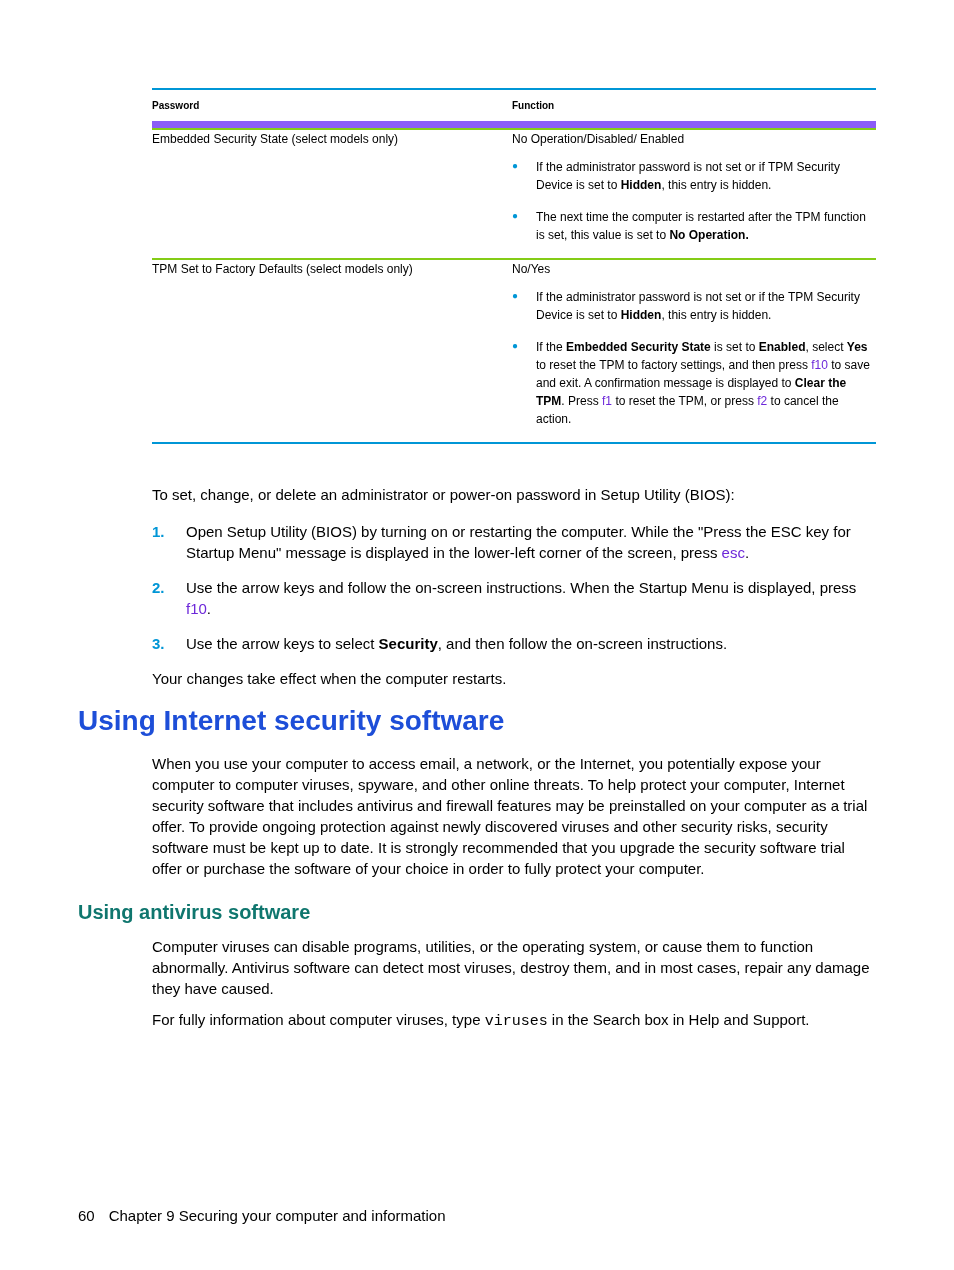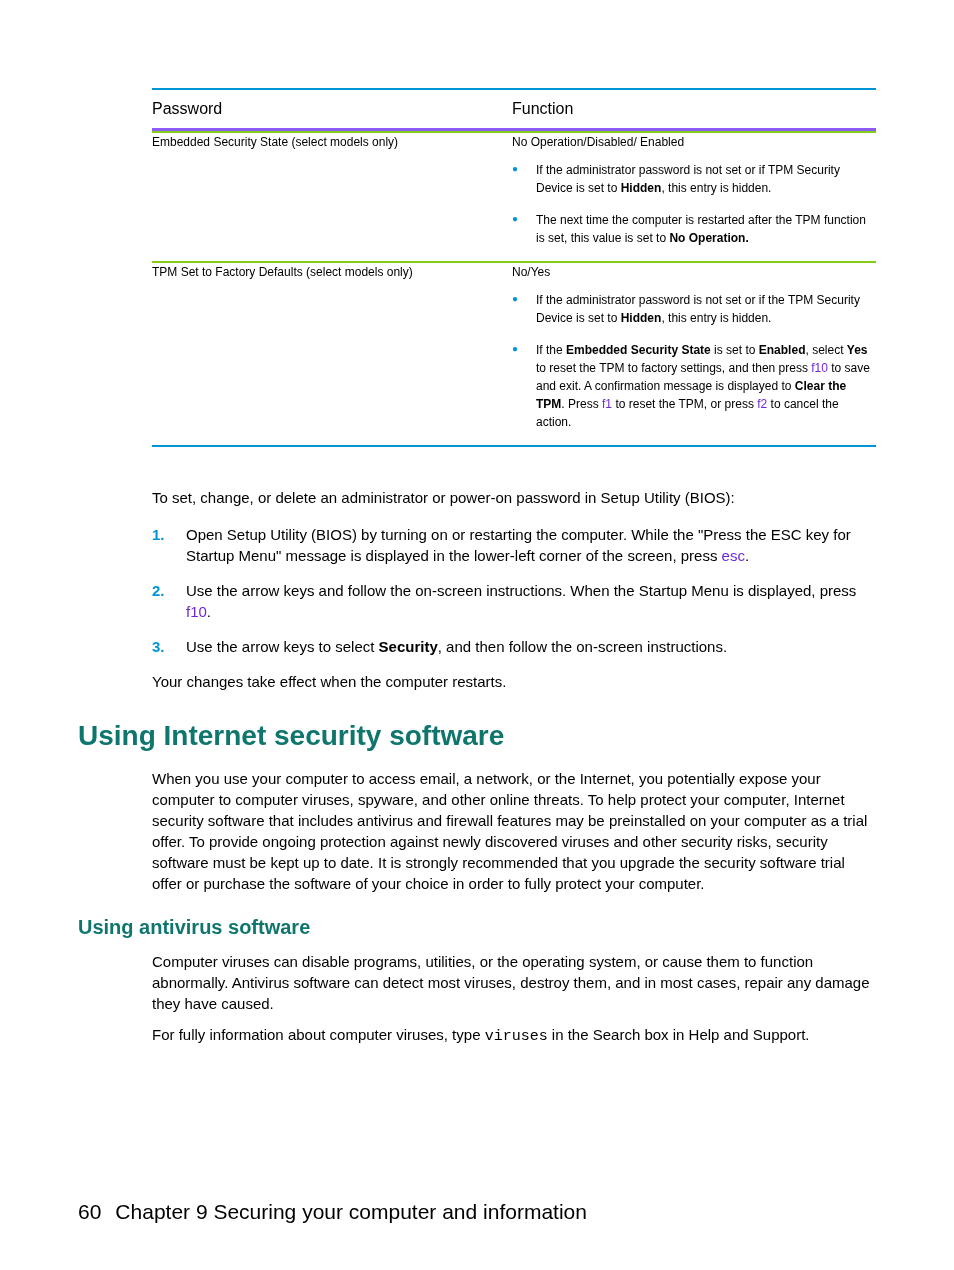--- a/index.html
+++ b/index.html
@@ -13,24 +13,24 @@
     position: relative;
     padding: 88px 78px 0 78px;
   }
   .table-wrap {
     margin-left: 74px;
     border-top: 2px solid #0096d6;
     border-bottom: 2px solid #0096d6;
   }
   .thead-row {
     display: flex;
-    border-bottom: 3px solid #8b5cf6;
+    border-bottom: 7px solid #8b5cf6;
     padding: 10px 0;
-    font-size: 16px;
-    font-weight: normal;
+    font-size: 10px;
+    font-weight: bold;
   }
   .tbody-row {
     display: flex;
     border-top: 2px solid #84cc16;
     padding: 0 0;
     font-size: 12px;
     line-height: 1.5;
   }
   .tbody-row:first-of-type { border-top: none; }
   .col-left { width: 360px; padding-right: 10px; }
@@ -68,40 +68,40 @@
     width: 34px;
     flex-shrink: 0;
   }
   .para {
     margin-left: 74px;
     margin-top: 10px;
     font-size: 15px;
     line-height: 1.4;
   }
   h1.sec {
-    color: #0f766e;
+    color: #1d4ed8;
     font-size: 28px;
     font-weight: bold;
-    margin-top: 28px;
+    margin-top: 16px;
     margin-bottom: 16px;
   }
   h2.subsec {
     color: #0f766e;
     font-size: 20px;
     font-weight: bold;
     margin-top: 22px;
     margin-bottom: 12px;
   }
   .key { color: #6d28d9; }
   .mono { font-family: "Courier New", monospace; text-align: center; }
   .footer {
     position: absolute;
     bottom: 46px;
     left: 78px;
-    font-size: 21px;
+    font-size: 15px;
   }
   .footer .pg { margin-right: 14px; }
   b { font-weight: bold; }
 </style>
 </head>
 <body>
 
 <div class="table-wrap">
   <div class="thead-row">
     <div class="col-left">Password</div>

